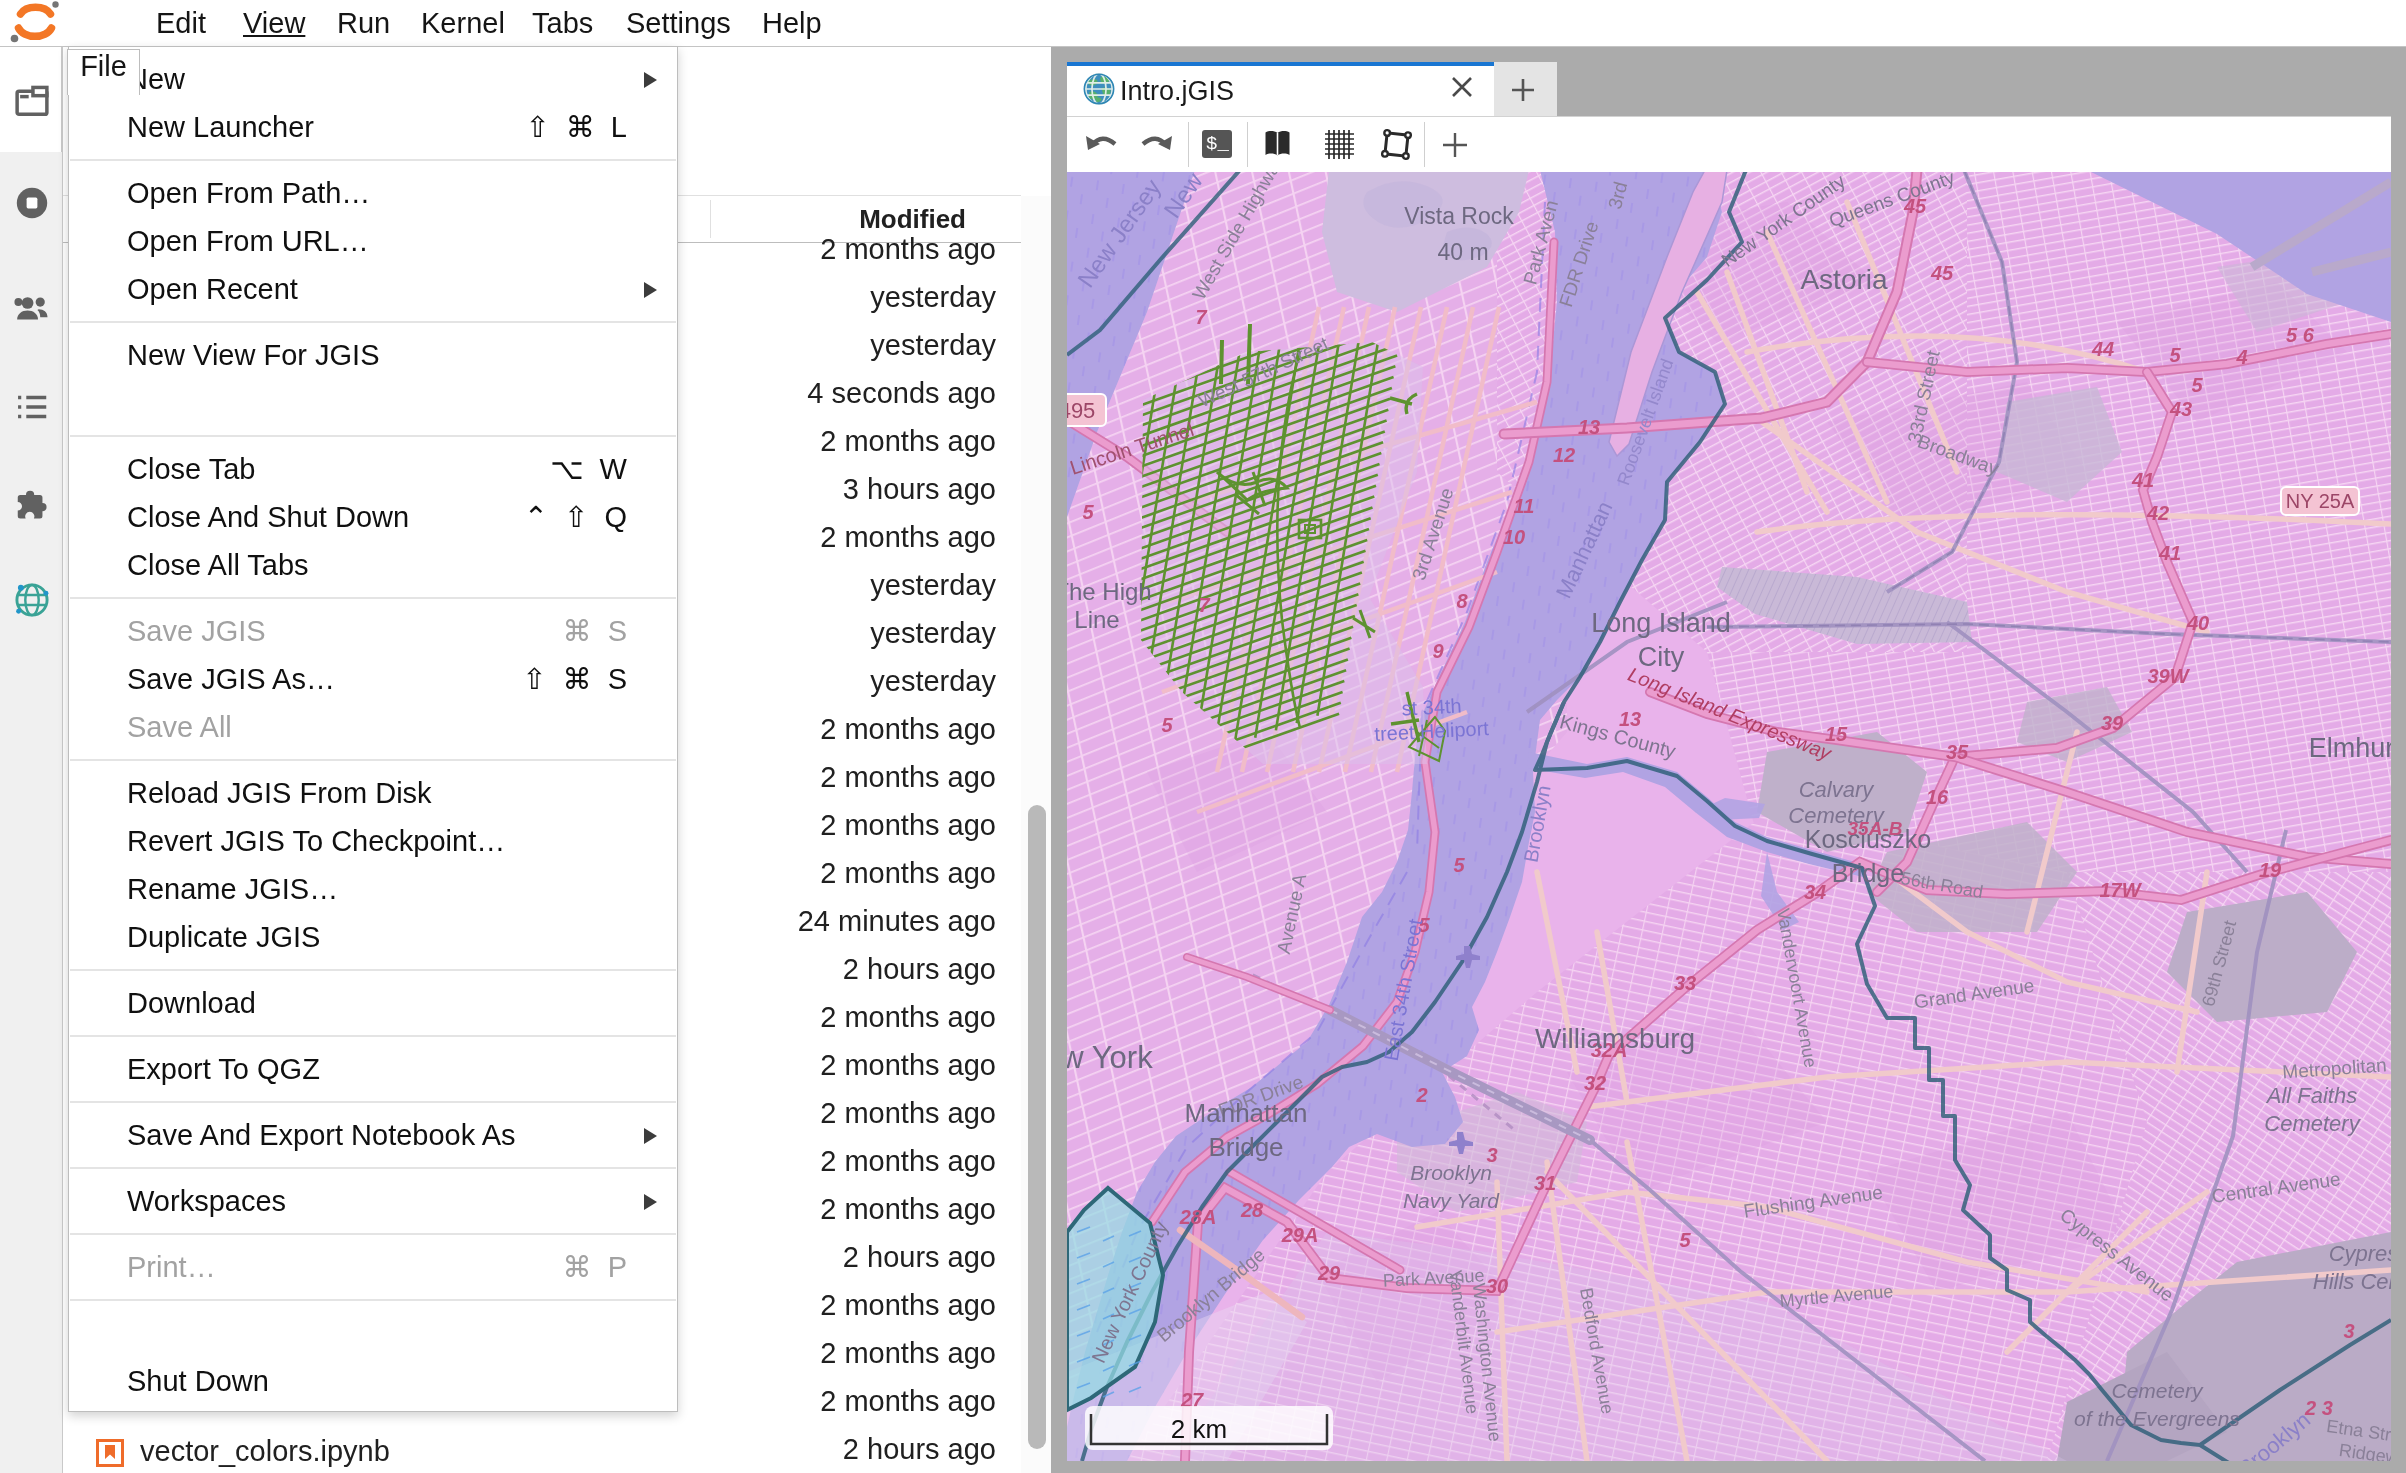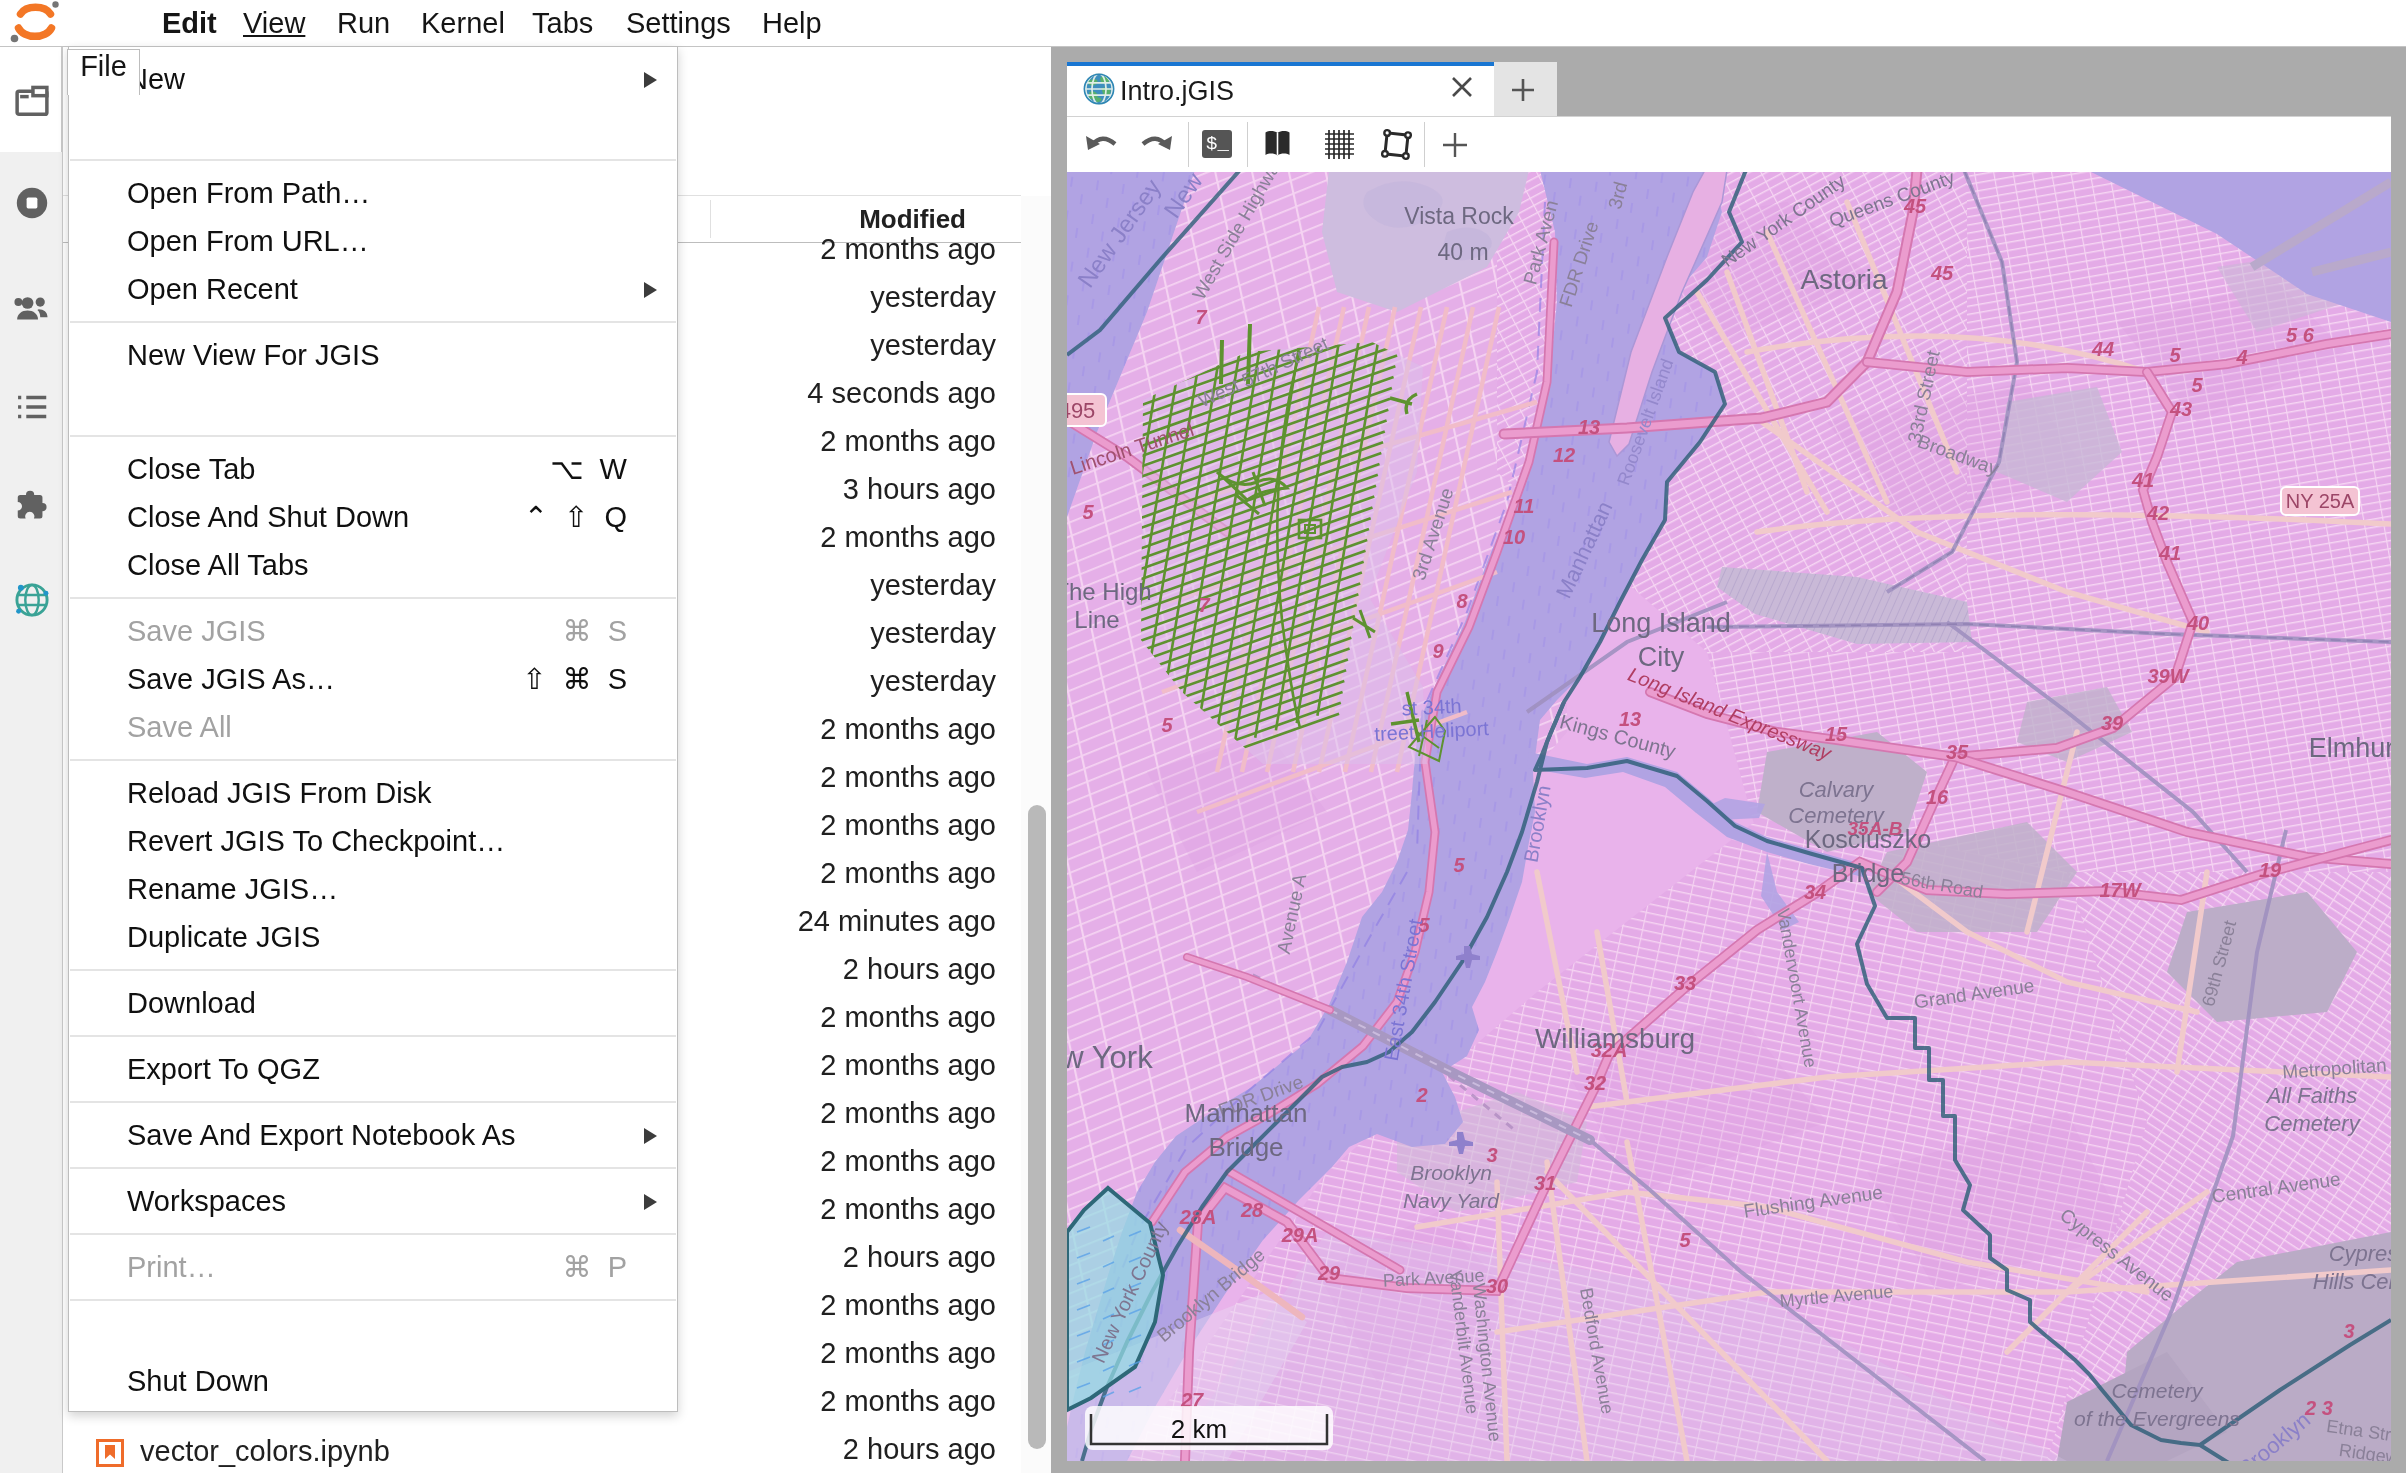--- a/index.html
+++ b/index.html
@@ -38,21 +38,21 @@
   #tabplus{left:1494px;top:62px;width:63px;height:55px;background:#e4e4e4;}
   #tabtitle{left:1120px;top:66px;height:51px;line-height:51px;font-size:27px;color:#1a1a1a;}
   #toolbar{left:1067px;top:117px;width:1324px;height:55px;background:#ffffff;}
   .tsep{position:absolute;top:5px;height:45px;border-left:1px solid #cfcfcf;}
 </style>
 </head>
 <body>
 <div class="abs" id="dock"></div>
 <div class="abs" id="sidebar"></div>
 <div class="abs" id="menubar">
-  <div class="mitem" style="left:162px;font-weight:bold;">Edit</div>
+  <div class="mitem" style="left:156px;">Edit</div>
   <div class="mitem" style="left:243px;text-decoration:underline;">View</div>
   <div class="mitem" style="left:337px;">Run</div>
   <div class="mitem" style="left:421px;">Kernel</div>
   <div class="mitem" style="left:532px;">Tabs</div>
   <div class="mitem" style="left:626px;">Settings</div>
   <div class="mitem" style="left:762px;">Help</div>
 </div>
 <div class="abs" id="fileitem"><span style="font-size:29px;color:#151515;">File</span></div>
 
 <div class="abs" id="fbpanel">
@@ -96,20 +96,24 @@
       <path d="M9 6 h10 v14 l-5 -4.5 -5 4.5 z" fill="#ef6c2a"></path>
     </svg>
     <span style="position:absolute;left:77px;top:0;height:37px;line-height:30px;font-size:29px;color:#202020;">vector_colors.ipynb</span>
   </div>
 </div>
 
 <div class="abs" id="menu">
     <div class="mi" style="top:8px">
       <span class="lbl">New</span>
       <div class="arrow"></div>
+    </div>
+    <div class="mi" style="top:56px">
+      <span class="lbl">New Launcher</span>
+      <span class="sc">⇧ ⌘ L</span>
     </div>
     <div class="sep" style="top:112px"></div>
     <div class="mi" style="top:122px">
       <span class="lbl">Open From Path…</span>
     </div>
     <div class="mi" style="top:170px">
       <span class="lbl">Open From URL…</span>
     </div>
     <div class="mi" style="top:218px">
       <span class="lbl">Open Recent</span>

